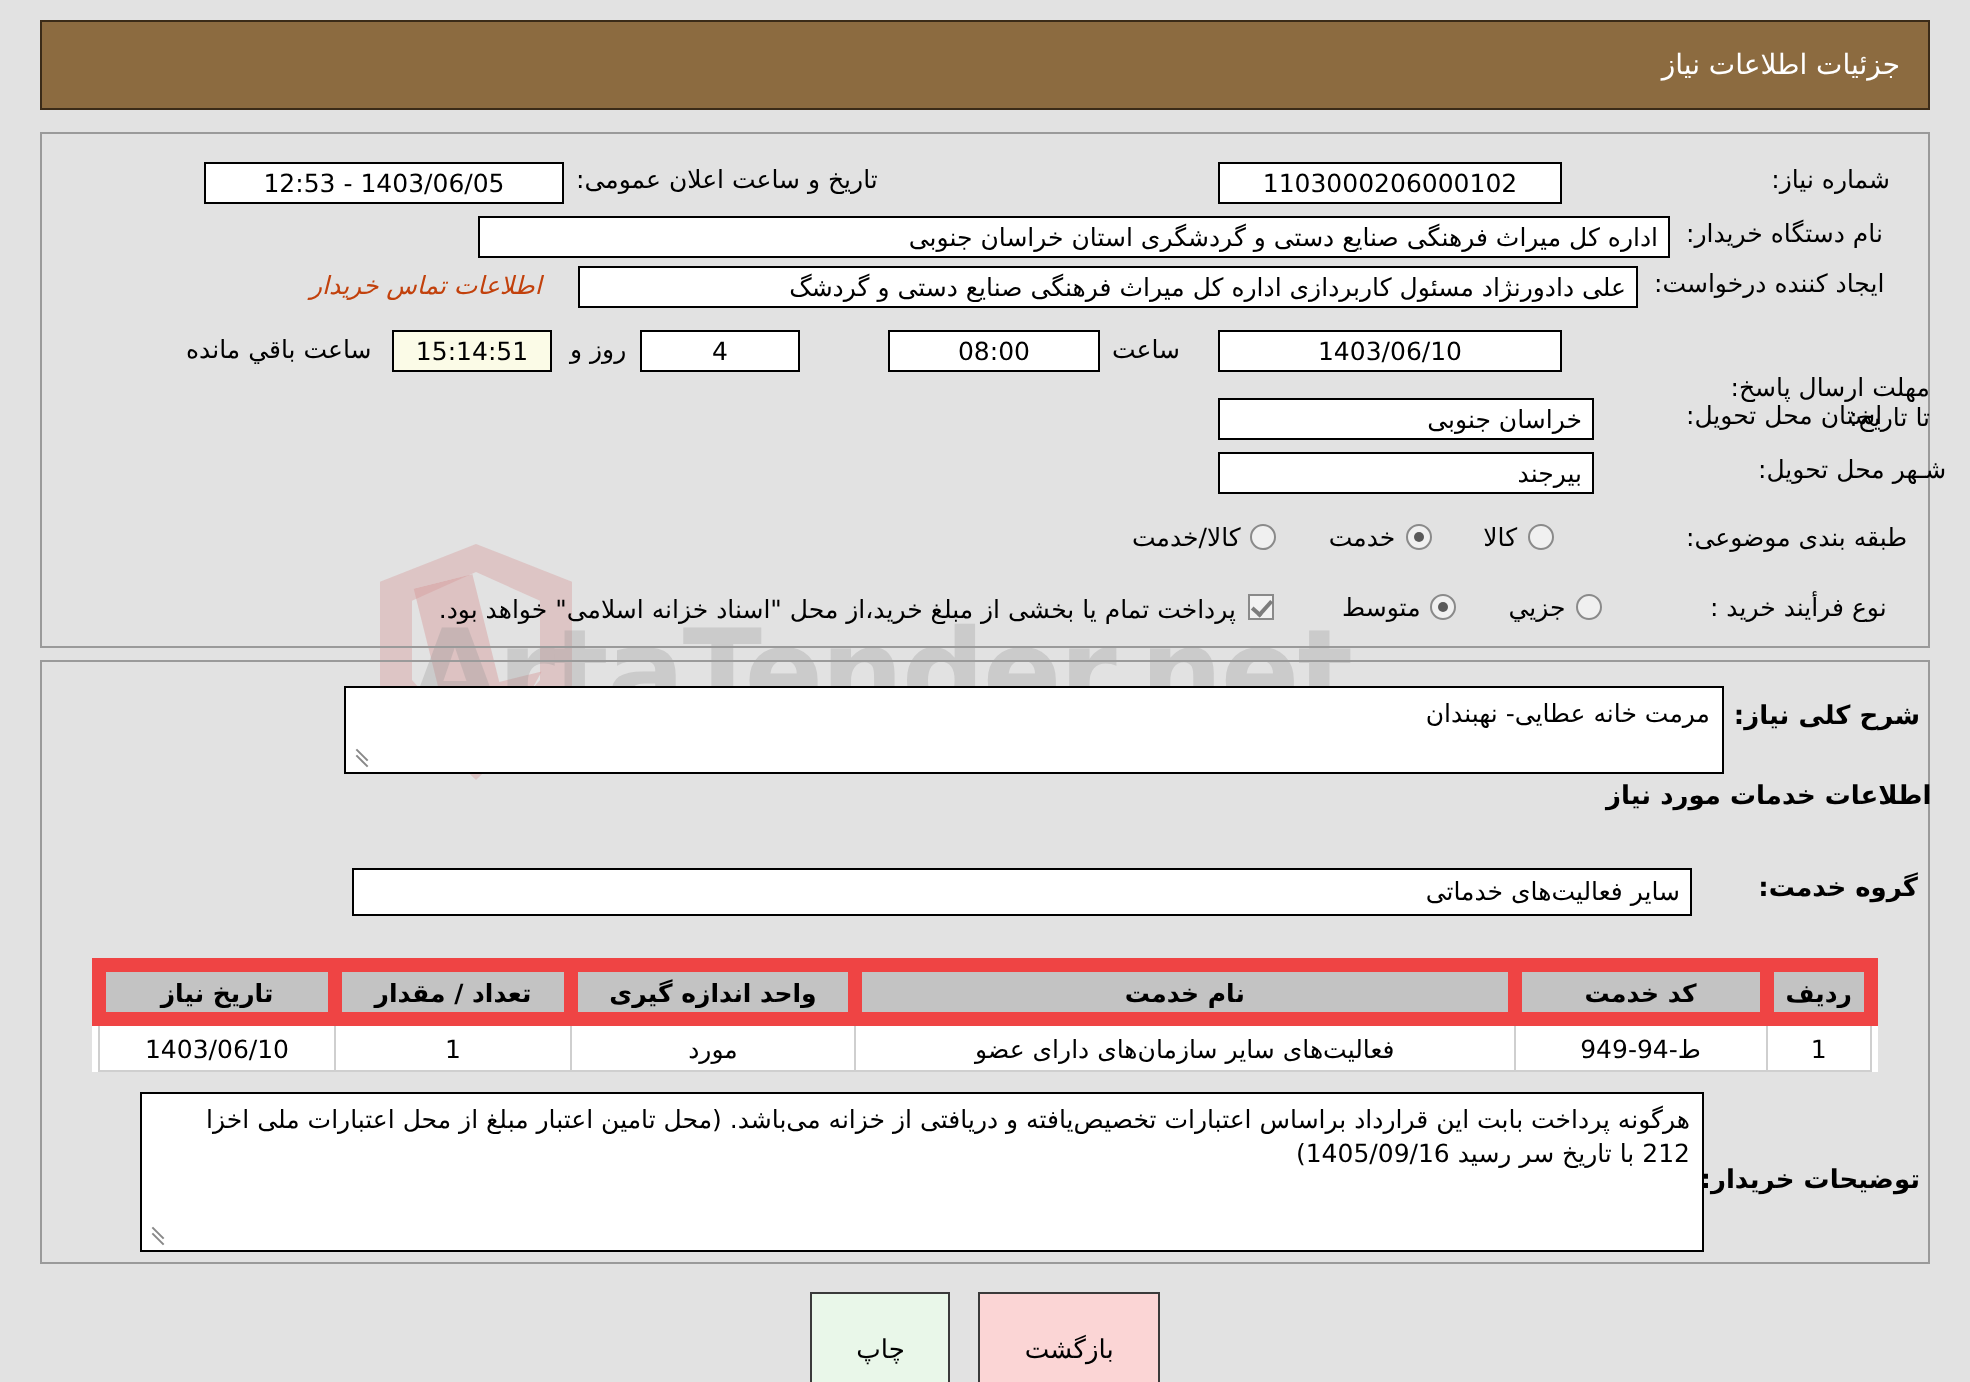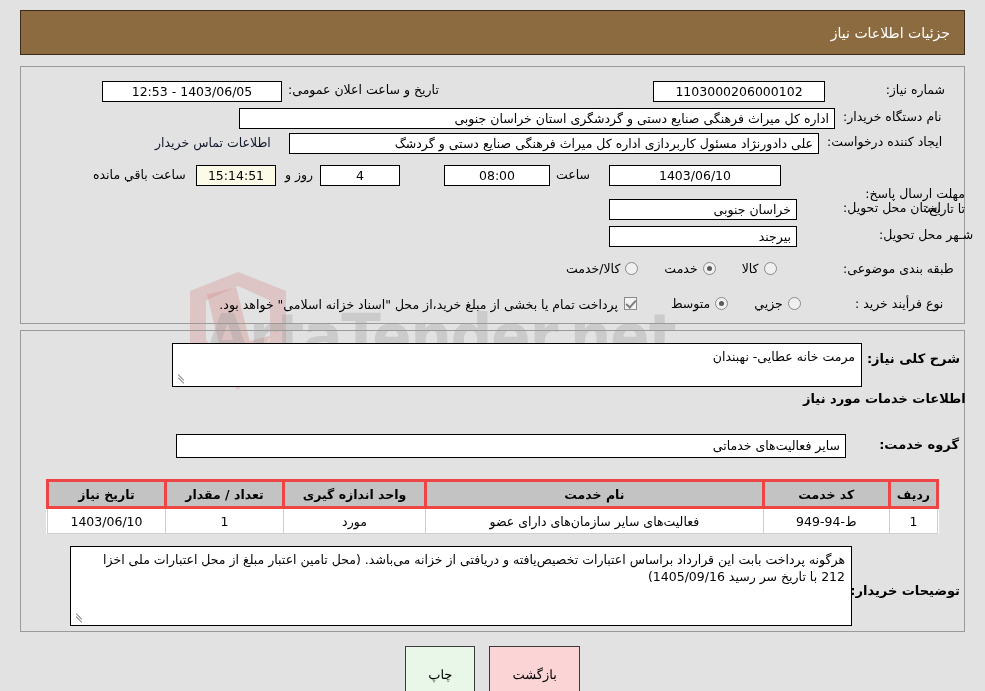--- a/index.html
+++ b/index.html
@@ -99,24 +99,25 @@
     font-size: 12.5px;
     overflow: hidden;
     white-space: nowrap;
     text-overflow: clip;
   }
   .box.center { text-align: center; }
   .box.right  { text-align: right; }
   .box.timer  { background: #fbfbe7; text-align: center; }
 
   .link {
-    color: #0f172a;
+    color: #c2410c;
     font-size: 12.5px;
     white-space: nowrap;
     cursor: pointer;
+    font-style: italic;
   }
   .plain-txt { font-size: 12.5px; white-space: nowrap; }
 
   
   .radio {
     display: inline-block;
     width: 13px; height: 13px;
     border-radius: 50%;
     border: 1px solid #8a8a8a;
     background: #f0f0f0;
@@ -195,21 +196,21 @@
   .tbl {
     position: absolute;
     left: 46px; top: 479px;
     width: 893px;
     border-collapse: collapse;
     z-index: 4;
     background: #fff;
   }
   .tbl th {
     background: #c3c3c3;
-    border: 3px solid #ef4444;
+    border: 7px solid #ef4444;
     font-size: 12.5px;
     font-weight: bold;
     height: 27px;
     padding: 0 6px;
     text-align: center;
     color: #000;
   }
   .tbl td {
     background: #ffffff;
     border: 1px solid #cfcfcf;
@@ -255,21 +256,21 @@
   <div class="header-bar">
     <span>جزئیات اطلاعات نیاز</span>
   </div>
 
   <div class="panel" id="panel-top"></div>
   <div class="panel" id="panel-mid"></div>
 
   <div class="row" style="left:785px; top:82px; width:160px; justify-content:flex-start;">
     <span class="lbl">شماره نیاز:</span>
   </div>
-  <div class="box center" style="position:absolute; left:609px; top:81px; width:172px; z-index:4;margin-left:44px;">1103000206000102</div>
+  <div class="box center" style="position:absolute; left:609px; top:81px; width:172px; z-index:4;">1103000206000102</div>
 
   <div class="row" style="left:288px; top:82px;">
     <span class="lbl">تاریخ و ساعت اعلان عمومی:</span>
   </div>
   <div class="box center" style="position:absolute; left:102px; top:81px; width:180px; z-index:4;">1403/06/05 - 12:53</div>
 
   <div class="row" style="left:843px; top:109px;">
     <span class="lbl">نام دستگاه خریدار:</span>
   </div>
   <div class="box right" style="position:absolute; left:239px; top:108px; width:596px; z-index:4;">اداره کل میراث فرهنگی  صنایع دستی و گردشگری استان خراسان جنوبی</div>

